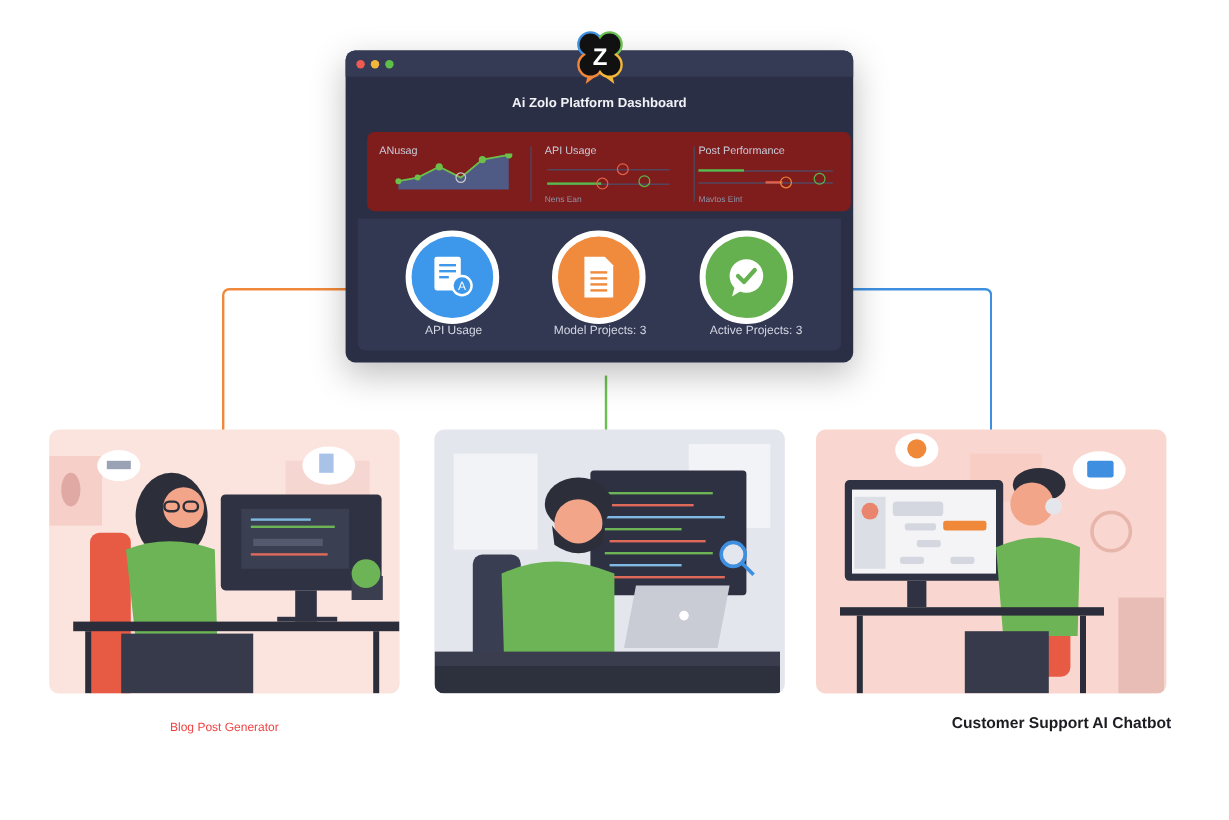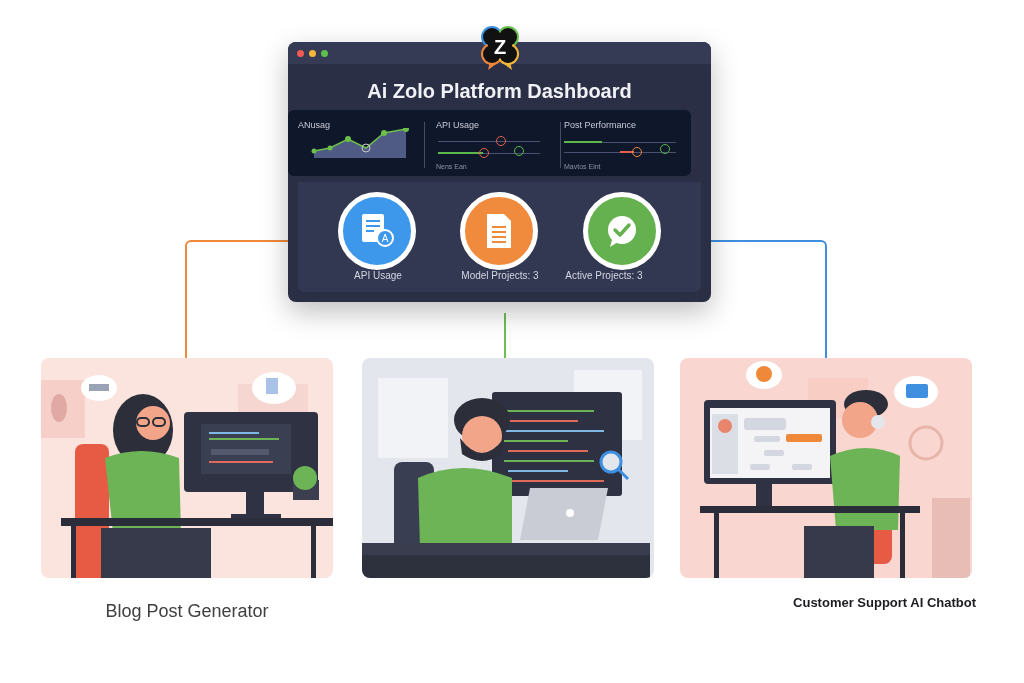--- a/index.html
+++ b/index.html
@@ -11,39 +11,39 @@
   .conn-orange { border-color: #f0883a; }
   .conn-blue { border-color: #3e8fe0; }
   .dot { position: absolute; width: 10px; height: 10px; border-radius: 50%; }
 
   
   .window { position: absolute; left: 288px; top: 42px; width: 423px; height: 260px; background: #2b2f45; border-radius: 8px;
     box-shadow: 0 10px 28px rgba(0,0,0,0.25); }
   .titlebar { height: 22px; background: #363b55; border-radius: 8px 8px 0 0; position: relative; }
   .tl { position: absolute; top: 8px; width: 7px; height: 7px; border-radius: 50%; }
   .logo { position: absolute; left: 478px; top: 24px; width: 44px; height: 48px; }
-  .dash-title { position: absolute; left: 0; right: 0; top: 80px; text-align: center; color: #f1f2f6; font-weight: bold; font-size: 20px; }
-  .metrics { position: absolute; left: 0; top: 110px; width: 403px; height: 66px; background: #0f172a; border-radius: 6px; }
+  .dash-title { position: absolute; left: 0; right: 0; top: 80px; text-align: center; color: #f1f2f6; font-weight: bold; font-size: 11px; }
+  .metrics { position: absolute; left: 18px; top: 110px; width: 403px; height: 66px; background: #7f1d1d; border-radius: 6px; }
   .metric { position: absolute; top: 0; height: 66px; }
   .metric-label { position: absolute; top: 10px; color: #c8cbd8; font-size: 9px; }
   .metric-sub { position: absolute; color: #8e92a6; font-size: 7px; }
   .vdiv { position: absolute; top: 12px; width: 1px; height: 46px; background: #464b66; }
   .track { position: absolute; height: 1px; background: #4a5070; }
   .bar-g { position: absolute; height: 2px; background: #5bb84a; }
   .bar-r { position: absolute; height: 2px; background: #e2614a; }
   .ring { position: absolute; width: 10px; height: 10px; border-radius: 50%; border: 1.5px solid; }
   .stat-panel { position: absolute; left: 10px; top: 178px; width: 403px; height: 72px; background: #323752; border-radius: 0 0 6px 6px; }
   .circle { position: absolute; top: 150px; width: 78px; height: 78px; border-radius: 50%; border: 5px solid #ffffff; display: flex; align-items: center; justify-content: center; }
   .stat-label { position: absolute; top: 228px; width: 140px; text-align: center; color: #d3d6e2; font-size: 10px; }
 
   
   .card { position: absolute; top: 358px; width: 292px; height: 220px; border-radius: 8px; overflow: hidden; }
   .caption { position: absolute; top: 595px; width: 300px; text-align: center; }
   .cap-title { color: #1c1c22; font-weight: bold; font-size: 13px; }
-  .cap-sub { color: #404040; font-size: 18px; margin-top: 6px; }
+  .cap-sub { color: #ef4444; font-size: 10px; margin-top: 6px; }
 </style>
 </head>
 <body>
 
 <div class="conn conn-orange" style="left:185px; top:240px; width:136px; height:130px; border-left:2px solid #f0883a; border-top:2px solid #f0883a; border-top-left-radius:6px;"></div>
 <div class="dot" style="left:317px; top:236px; background:#f0883a;"></div>
 <div class="dot" style="left:181px; top:366px; background:#f0883a;"></div>
 
 <div class="conn" style="left:504px; top:313px; width:2px; height:56px; background:#6cbf52;"></div>
 <div class="dot" style="left:500px; top:366px; background:#6cbf52;"></div>
@@ -121,21 +121,21 @@
   </div>
   <div class="circle" style="left:295px; background:#66b14f;">
     <svg width="40" height="40" viewBox="0 0 40 40">
       <circle cx="20" cy="19" r="14" fill="#ffffff"></circle>
       <path d="M10 29 L8 36 L16 31 Z" fill="#ffffff"></path>
       <path d="M13 19 L18 24 L27 14" fill="none" stroke="#66b14f" stroke-width="3.5" stroke-linecap="round" stroke-linejoin="round"></path>
     </svg>
   </div>
   <div class="stat-label" style="left:20px;">API Usage</div>
   <div class="stat-label" style="left:142px;">Model Projects: 3</div>
-  <div class="stat-label" style="left:246px;">Active Projects: 3</div>
+  <div class="stat-label" style="left:272px;">Active Projects: 3</div>
 </div>
 
 <svg class="logo" viewBox="0 0 44 48">
   <circle cx="14" cy="13" r="11" fill="#3e8fe0"></circle>
     <circle cx="30" cy="13" r="11" fill="#6cbf52"></circle>
   <circle cx="14" cy="30" r="11" fill="#f0883a"></circle>
     <circle cx="30" cy="30" r="11" fill="#f4b73a"></circle>
   <path d="M12 38 L10 46 L18 40 Z" fill="#f0883a"></path>
     <path d="M32 38 L34 46 L26 40 Z" fill="#f4b73a"></path>
   <circle cx="14" cy="13" r="9" fill="#111"></circle>

